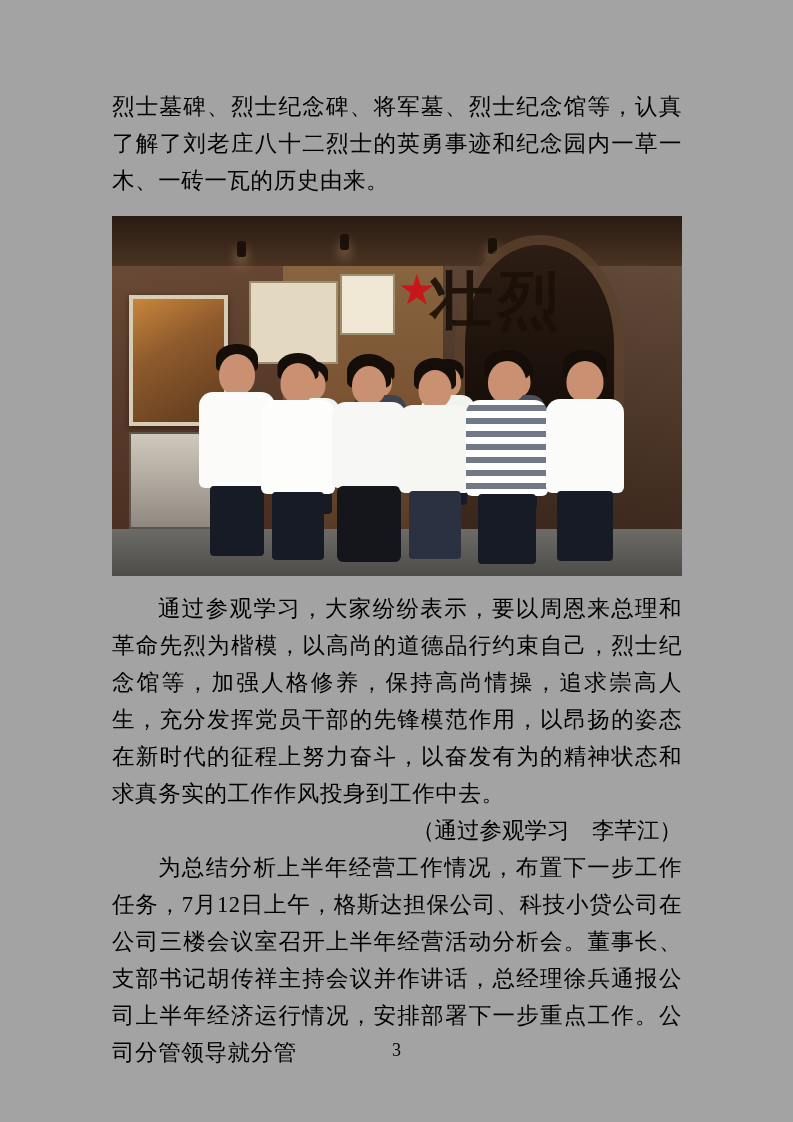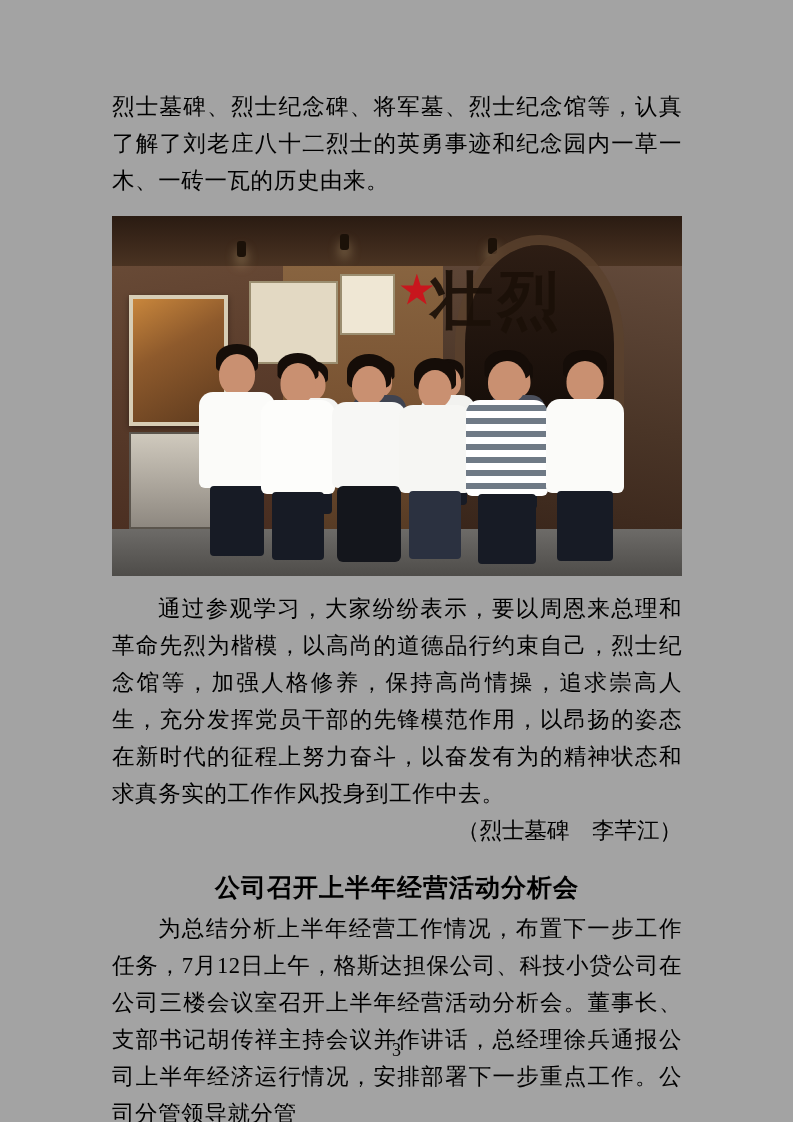--- a/index.html
+++ b/index.html
@@ -235,21 +235,20 @@
         <div class="person" style="left:76%;bottom:5%;width:80px;height:208px">
           <div class="hair" style="top:0;width:44px;height:28px"></div>
           <div class="head" style="top:11px;width:37px;height:41px"></div>
           <div class="body-sh" style="top:49px;width:78px;height:94px;background:#fbfbf9"></div>
           <div class="legs" style="top:141px;width:56px;height:70px"></div>
         </div>
       </div>
     </div>
 
     <p class="para indent">通过参观学习，大家纷纷表示，要以周恩来总理和革命先烈为楷模，以高尚的道德品行约束自己，烈士纪念馆等，加强人格修养，保持高尚情操，追求崇高人生，充分发挥党员干部的先锋模范作用，以昂扬的姿态在新时代的征程上努力奋斗，以奋发有为的精神状态和求真务实的工作作风投身到工作中去。</p>
-    <div class="sig-line">（烈士墓碑　李芊江）</div>
-
-    <h2 class="heading">公司召开上半年经营活动分析会</h2>
+    <div class="sig-line">（通过参观学习　李芊江）</div>
+
 
     <p class="para indent">为总结分析上半年经营工作情况，布置下一步工作任务，7月12日上午，格斯达担保公司、科技小贷公司在公司三楼会议室召开上半年经营活动分析会。董事长、支部书记胡传祥主持会议并作讲话，总经理徐兵通报公司上半年经济运行情况，安排部署下一步重点工作。公司分管领导就分管</p>
   </div>
 
   <div class="page-number">3</div>
 </div>
 
 </body></html>

